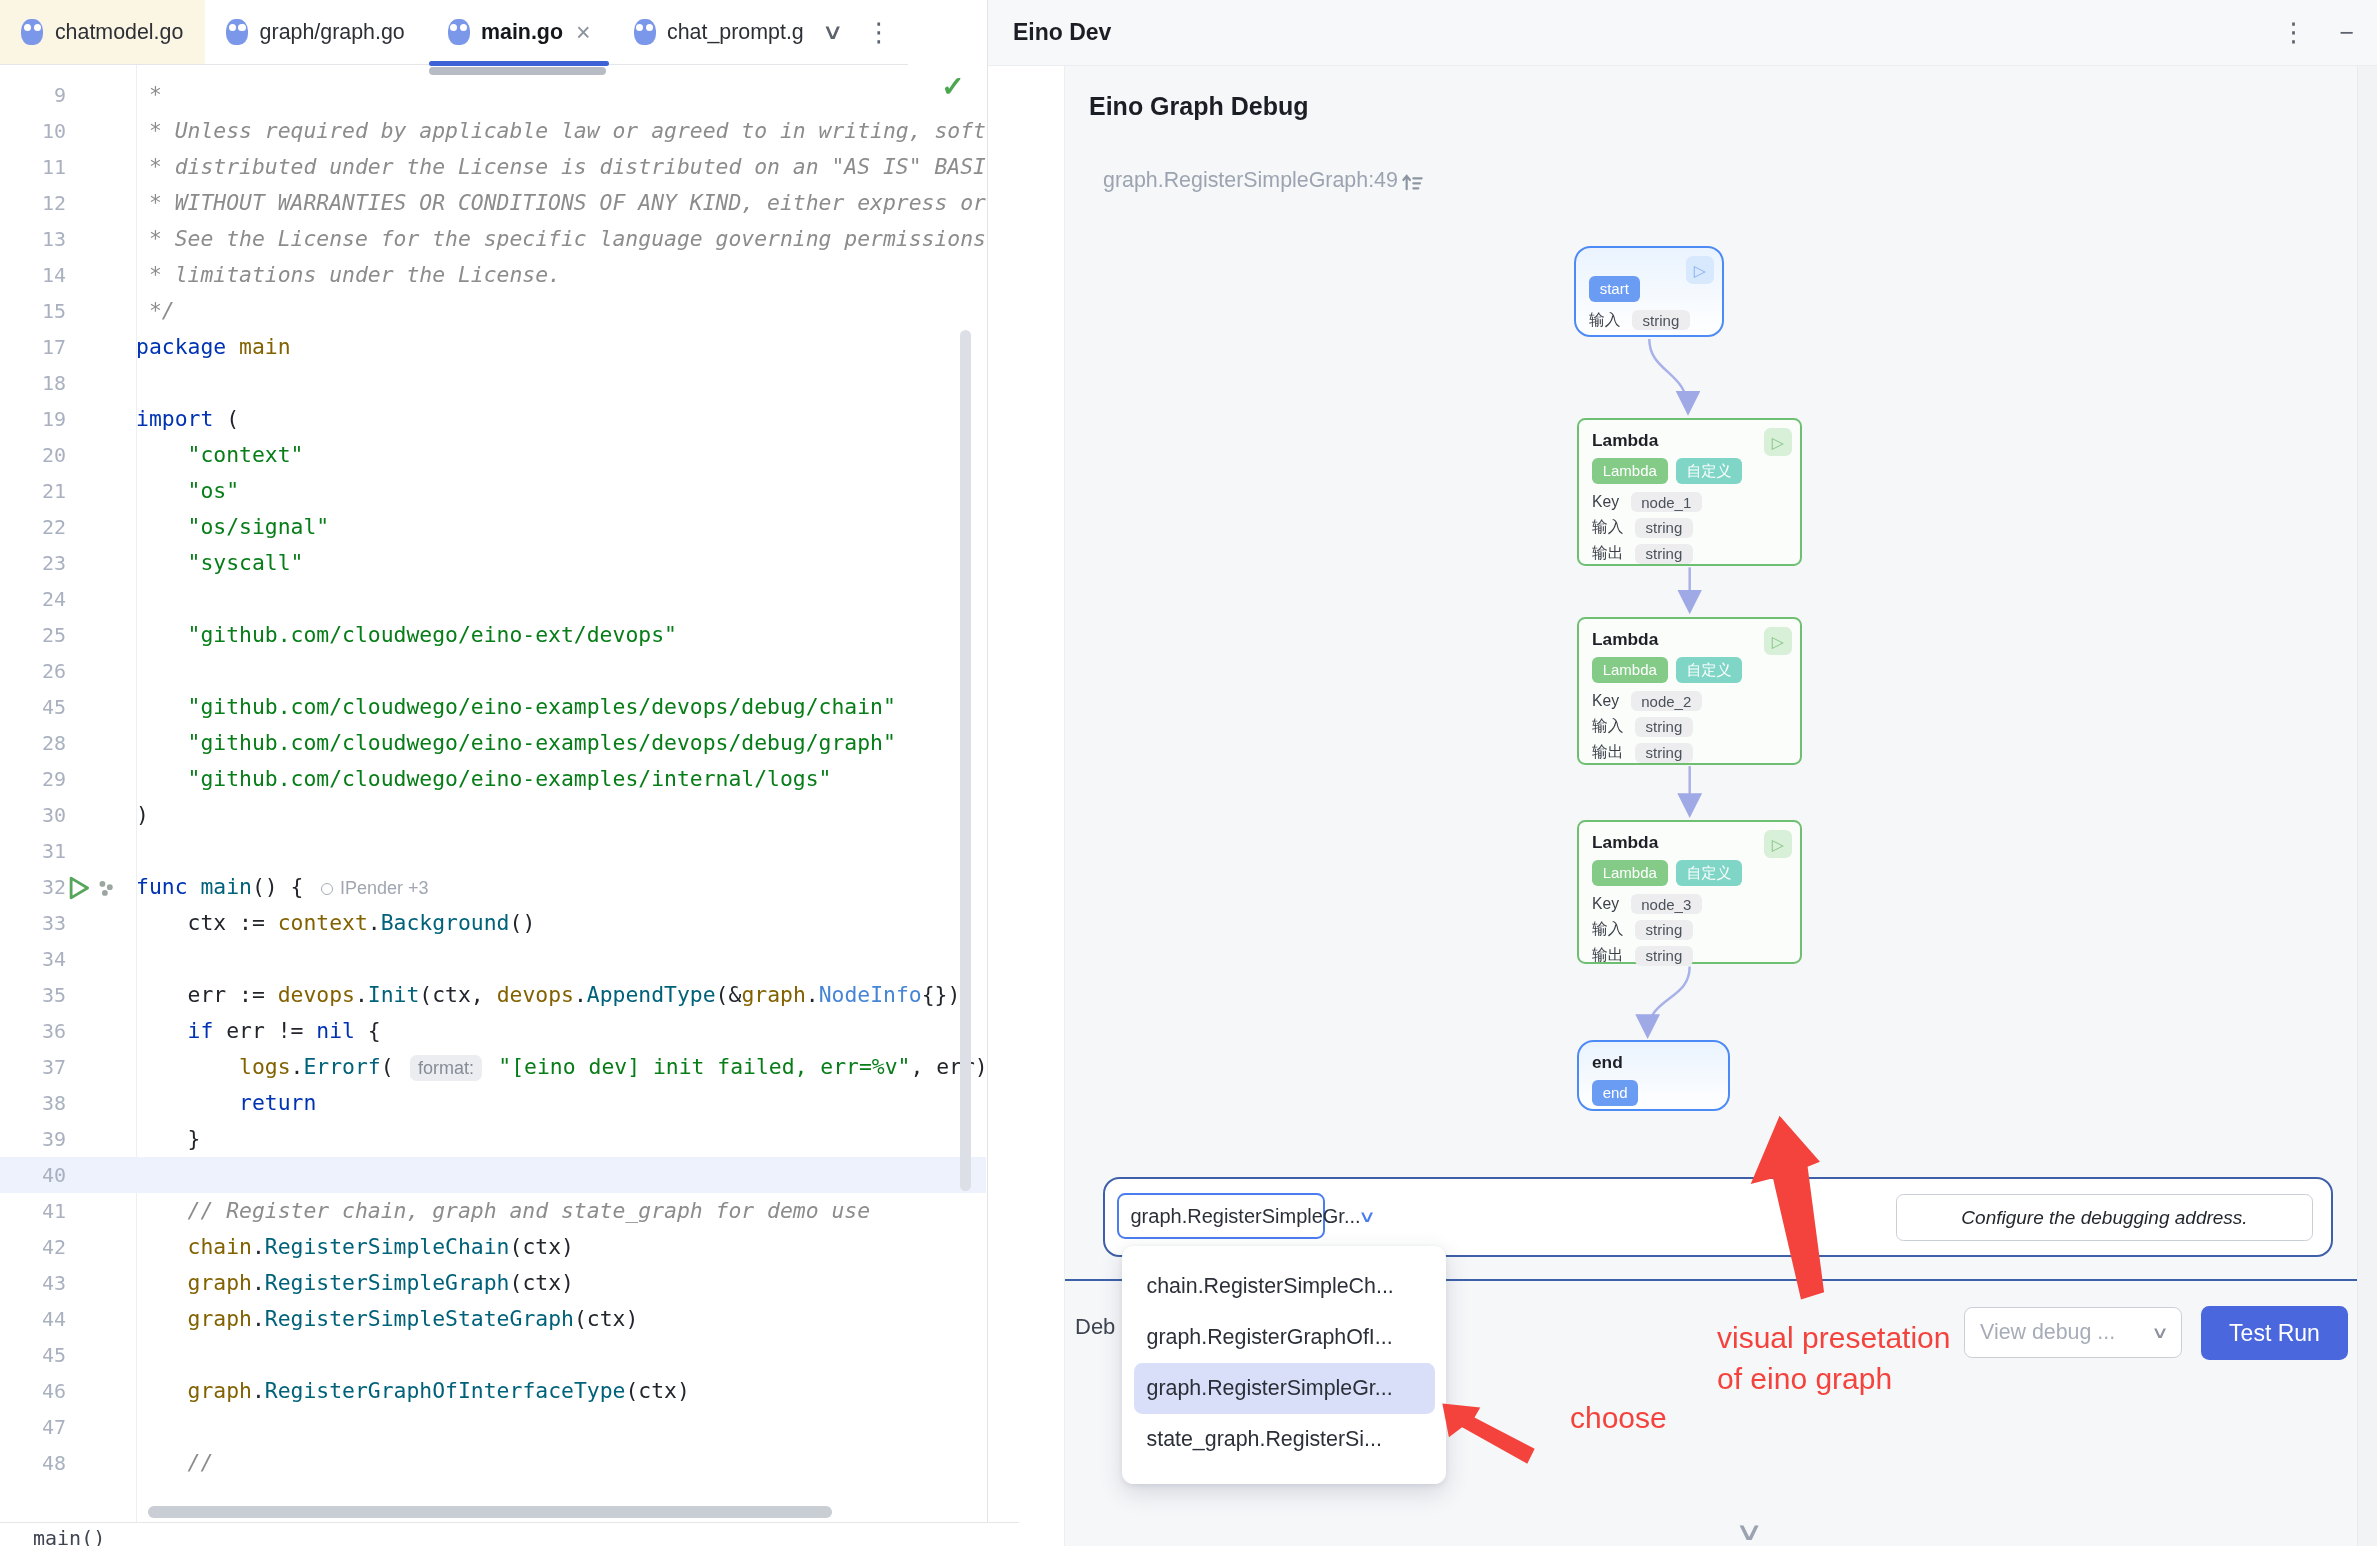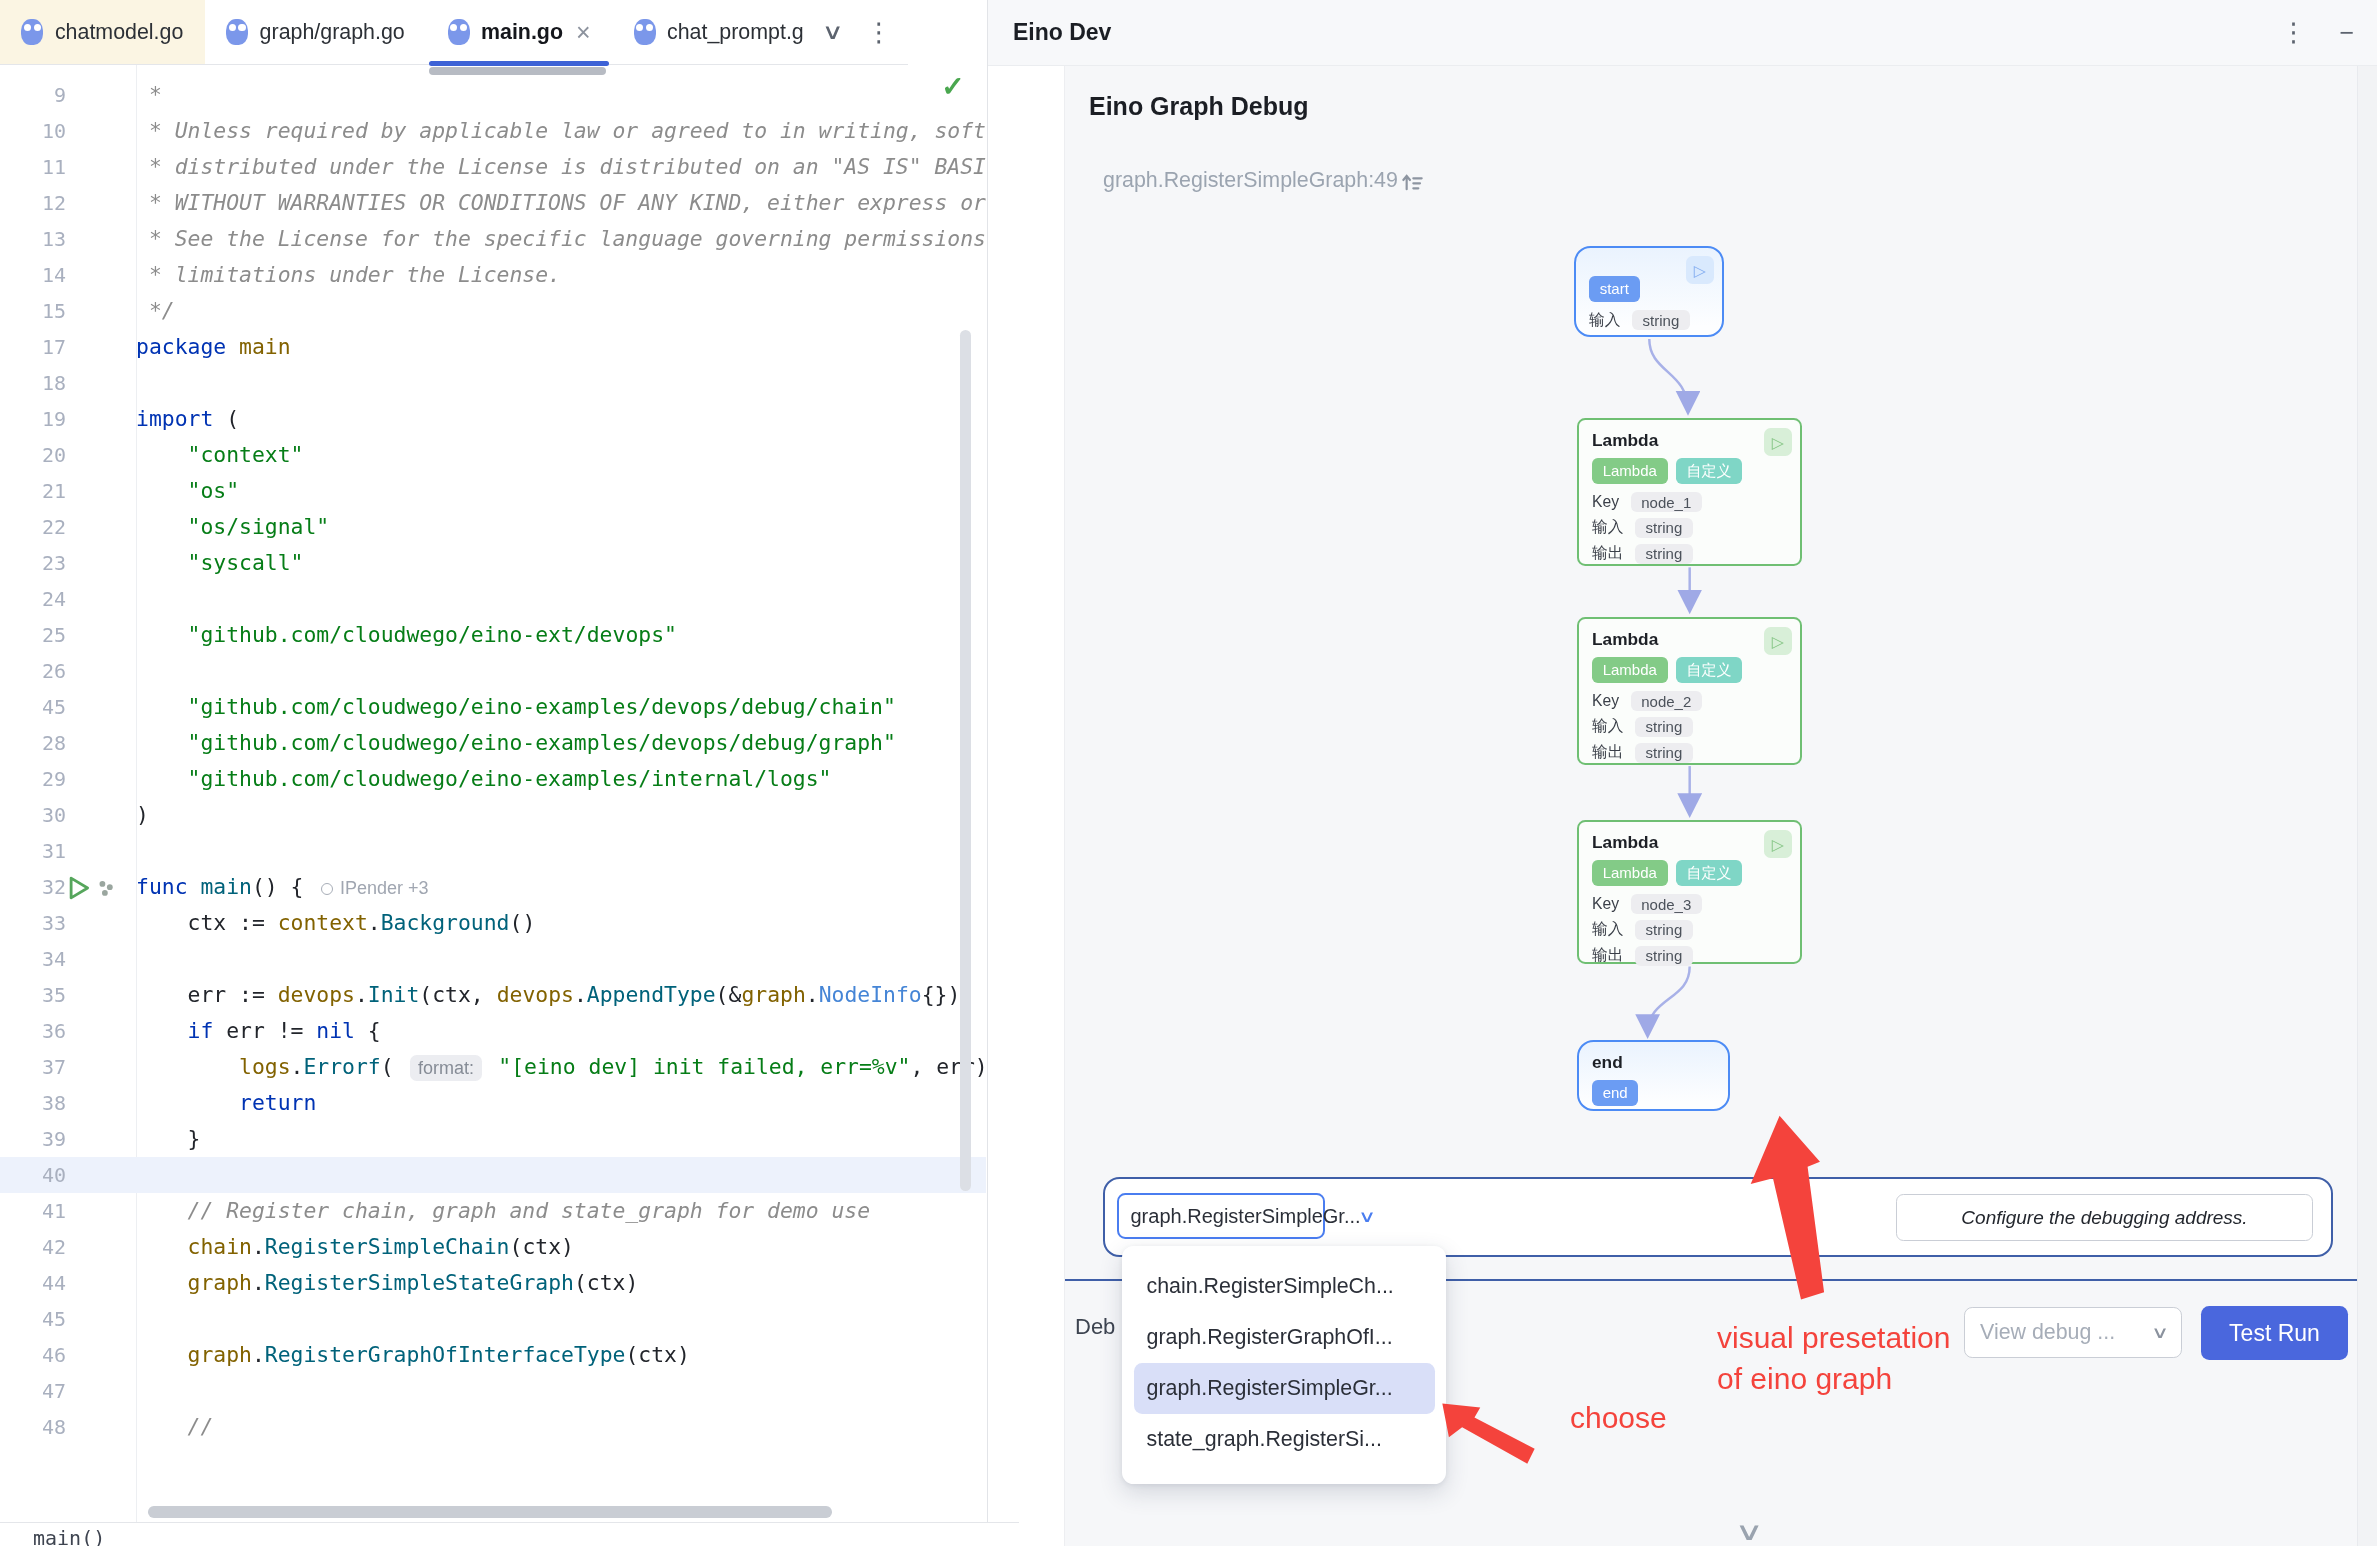--- a/index.html
+++ b/index.html
@@ -178,20 +178,21 @@
         <div class="cl"><span class="ln">33</span><span class="gt"></span><span class="tx"><span class="sg-d">    ctx := </span><span class="sg-p">context</span><span class="sg-d">.</span><span class="sg-f">Background</span><span class="sg-d">()</span></span></div>
         <div class="cl"><span class="ln">34</span><span class="gt"></span><span class="tx"></span></div>
         <div class="cl"><span class="ln">35</span><span class="gt"></span><span class="tx"><span class="sg-d">    err := </span><span class="sg-p">devops</span><span class="sg-d">.</span><span class="sg-f">Init</span><span class="sg-d">(ctx, </span><span class="sg-p">devops</span><span class="sg-d">.</span><span class="sg-f">AppendType</span><span class="sg-d">(&amp;</span><span class="sg-p">graph</span><span class="sg-d">.</span><span class="sg-t">NodeInfo</span><span class="sg-d">{}))</span></span></div>
         <div class="cl"><span class="ln">36</span><span class="gt"></span><span class="tx"><span class="sg-k">    if</span><span class="sg-d"> err != </span><span class="sg-k">nil</span><span class="sg-d"> {</span></span></div>
         <div class="cl"><span class="ln">37</span><span class="gt"></span><span class="tx"><span class="sg-d">        </span><span class="sg-p">logs</span><span class="sg-d">.</span><span class="sg-f">Errorf</span><span class="sg-d">( </span><span class="sg-h">format:</span><span class="sg-d"> </span><span class="sg-s">"[eino dev] init failed, err=%v"</span><span class="sg-d">, err)</span></span></div>
         <div class="cl"><span class="ln">38</span><span class="gt"></span><span class="tx"><span class="sg-k">        return</span></span></div>
         <div class="cl"><span class="ln">39</span><span class="gt"></span><span class="tx"><span class="sg-d">    }</span></span></div>
         <div class="cl hl"><span class="ln">40</span><span class="gt"></span><span class="tx"></span></div>
         <div class="cl"><span class="ln">41</span><span class="gt"></span><span class="tx"><span class="sg-c">    // Register chain, graph and state_graph for demo use</span></span></div>
         <div class="cl"><span class="ln">42</span><span class="gt"></span><span class="tx"><span class="sg-d">    </span><span class="sg-p">chain</span><span class="sg-d">.</span><span class="sg-f">RegisterSimpleChain</span><span class="sg-d">(ctx)</span></span></div>
+        <div class="cl"><span class="ln">43</span><span class="gt"></span><span class="tx"><span class="sg-d">    </span><span class="sg-p">graph</span><span class="sg-d">.</span><span class="sg-f">RegisterSimpleGraph</span><span class="sg-d">(ctx)</span></span></div>
         <div class="cl"><span class="ln">44</span><span class="gt"></span><span class="tx"><span class="sg-d">    </span><span class="sg-p">graph</span><span class="sg-d">.</span><span class="sg-f">RegisterSimpleStateGraph</span><span class="sg-d">(ctx)</span></span></div>
         <div class="cl"><span class="ln">45</span><span class="gt"></span><span class="tx"></span></div>
         <div class="cl"><span class="ln">46</span><span class="gt"></span><span class="tx"><span class="sg-d">    </span><span class="sg-p">graph</span><span class="sg-d">.</span><span class="sg-f">RegisterGraphOfInterfaceType</span><span class="sg-d">(ctx)</span></span></div>
         <div class="cl"><span class="ln">47</span><span class="gt"></span><span class="tx"></span></div>
         <div class="cl"><span class="ln">48</span><span class="gt"></span><span class="tx"><span class="sg-c">    // </span></span></div>
       </div>
     <div class="gcheck">✓</div>
     <div class="vsb"></div>
     <div class="hsb"></div>
   </div>

